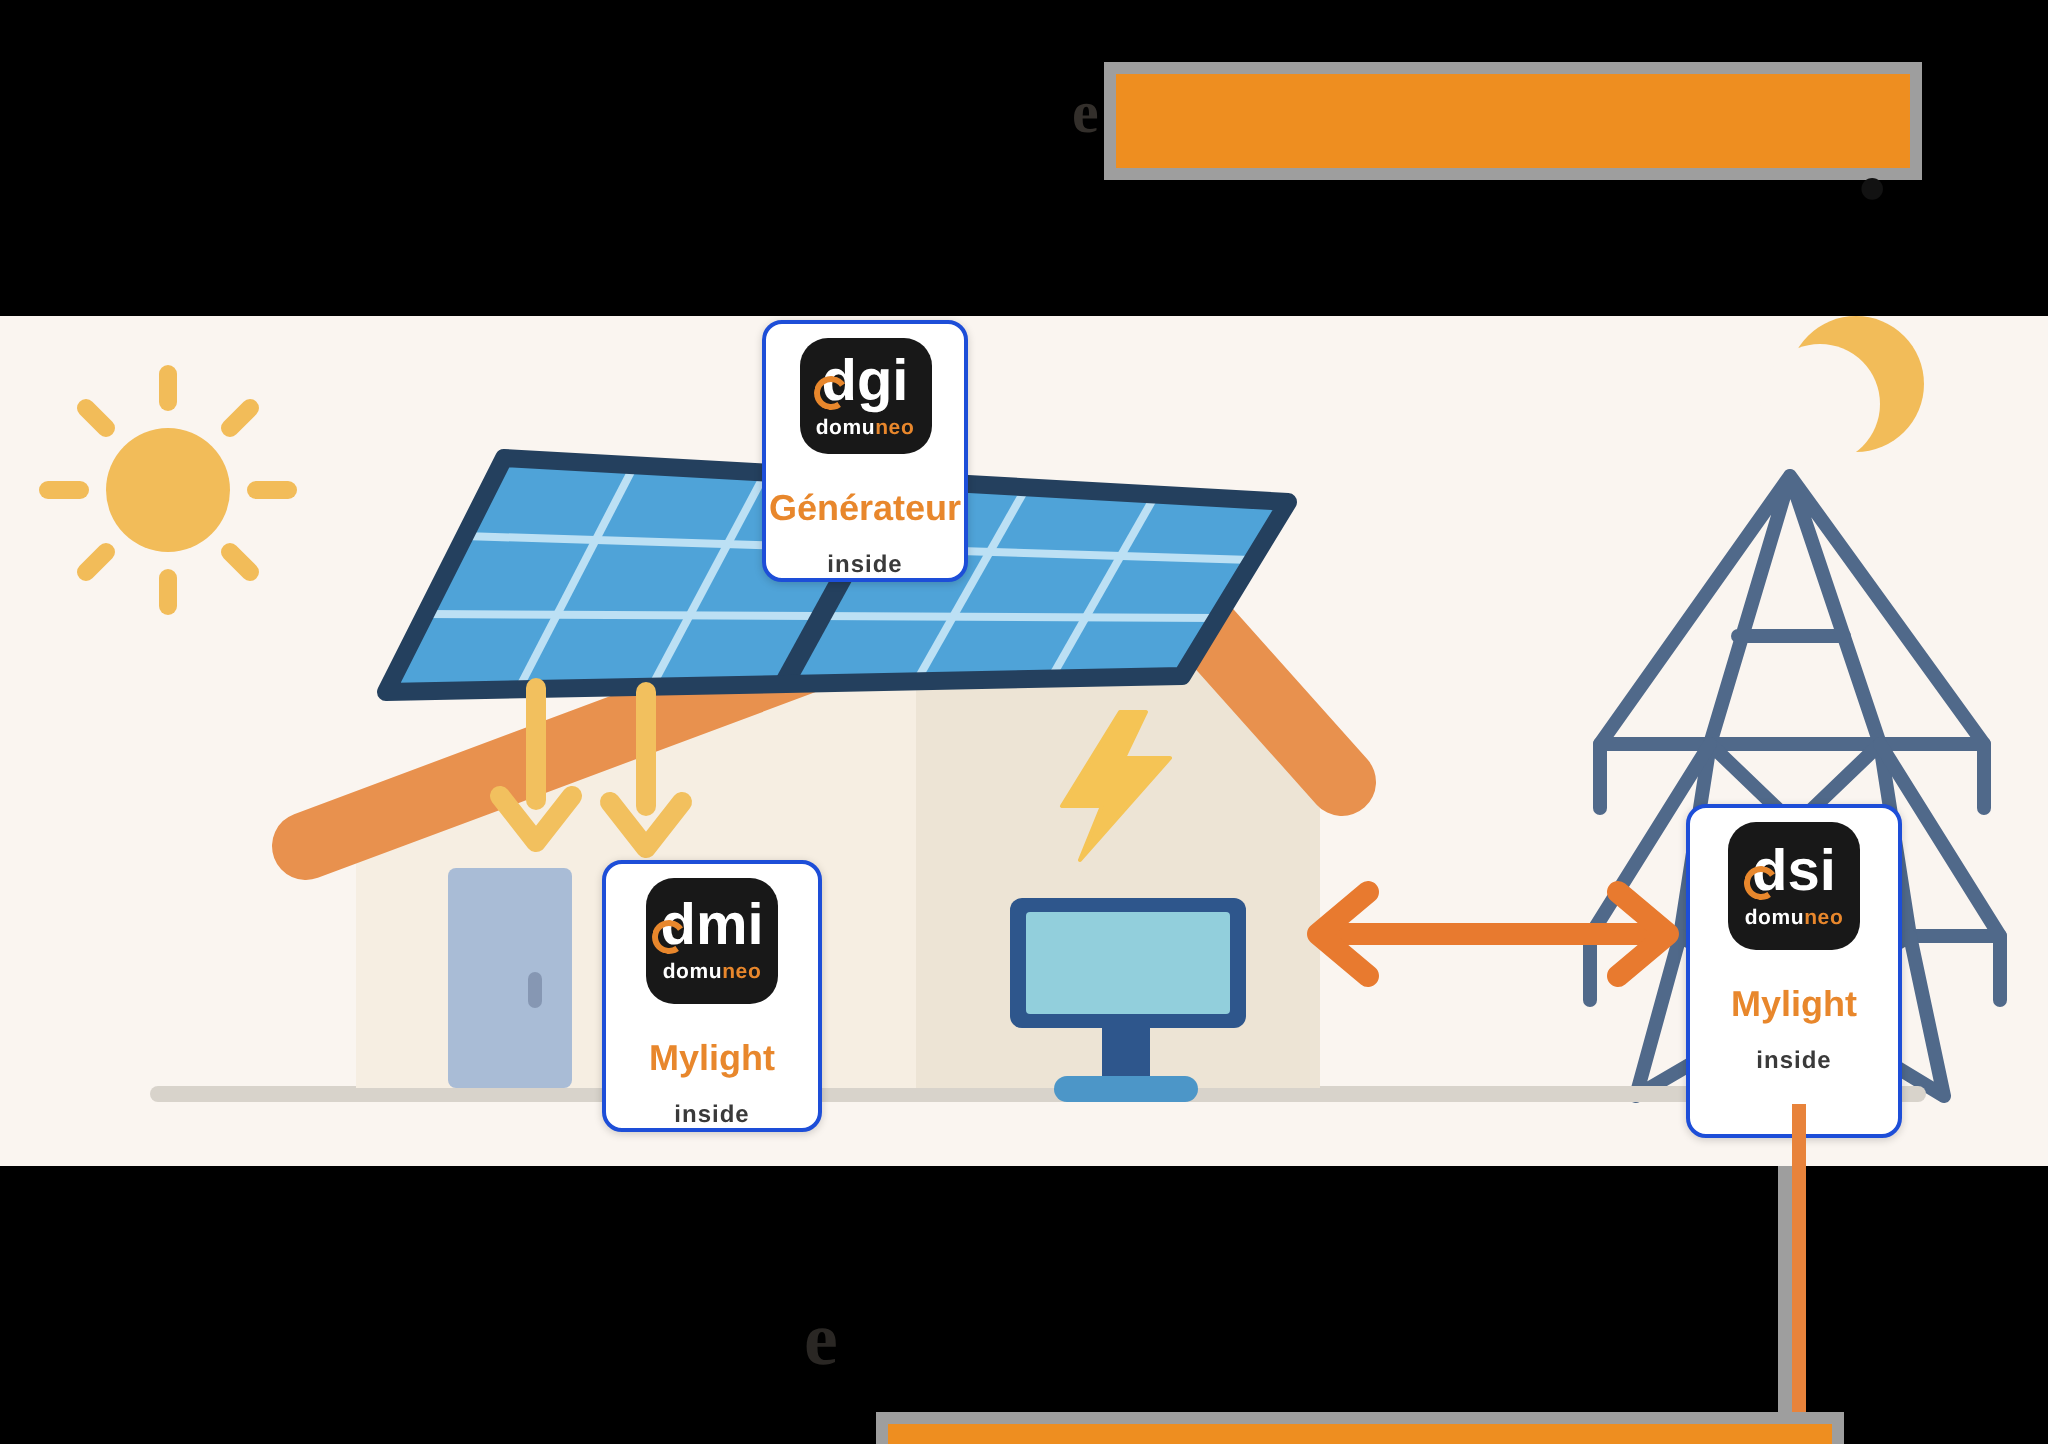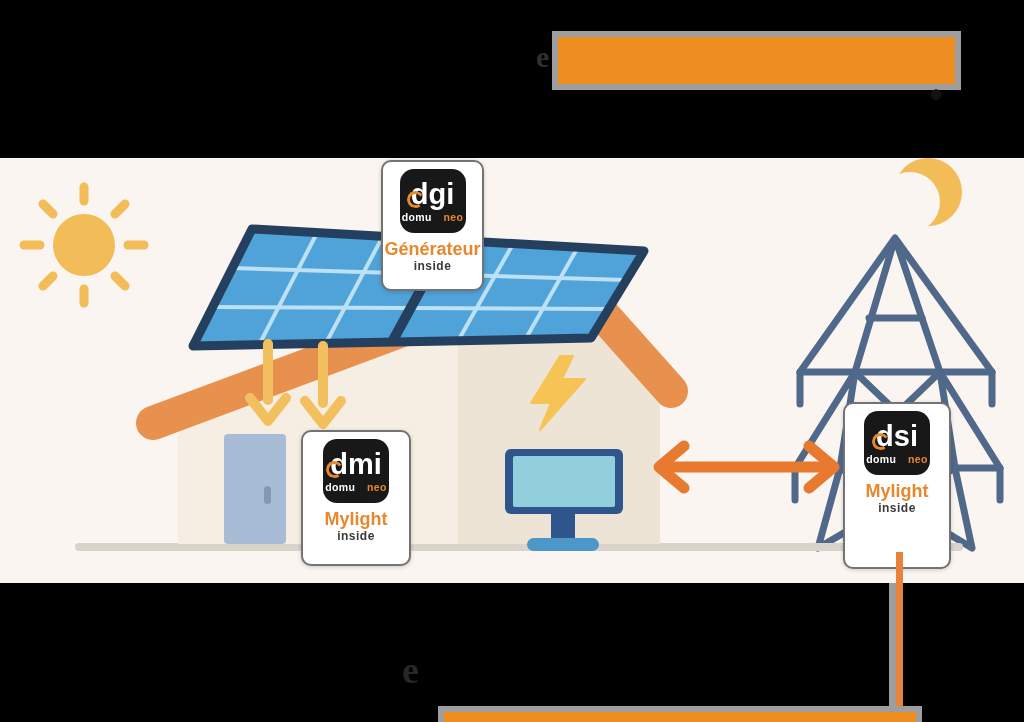--- a/index.html
+++ b/index.html
@@ -20,35 +20,35 @@
   .jour-text{position:absolute;left:11px;top:3px;font-family:"Liberation Serif",serif;
              font-weight:bold;font-size:37px;color:#1C1A18;line-height:1.2;}
   .period{position:absolute;left:368px;top:42px;font-family:"DejaVu Serif",serif;
           font-weight:bold;font-size:58px;line-height:0;color:#121212;}
   
   .conn-orange{position:absolute;left:896px;top:552px;width:7px;height:160px;background:#E8833B;z-index:5;}
   .conn-gray{position:absolute;left:889px;top:583px;width:7px;height:123px;background:#9E9E9E;z-index:5;}
   
   .scene{position:absolute;left:0;top:158px;width:1024px;height:425px;z-index:1;}
   
-  .badge{position:absolute;background:#fff;border:2px solid #737373;border-radius:10px;
+  .badge{position:absolute;background:#fff;border:2px solid #1d4ed8;border-radius:10px;
          box-sizing:border-box;display:flex;flex-direction:column;align-items:center;
-         padding-top:7px;z-index:3;box-shadow:0 1px 4px rgba(0,0,0,.18);}
+         padding-top:7px;z-index:3;box-shadow:0 1px 4px rgba(0,0,0,.18);gap:11px;}
   .badge-dgi{left:381px;top:160px;width:103px;height:131px;}
   .badge-dmi{left:301px;top:430px;width:110px;height:136px;}
   .badge-dsi{left:843px;top:402px;width:108px;height:167px;}
   .tile{background:#181818;border-radius:14px;width:66px;height:64px;display:flex;
         flex-direction:column;align-items:center;justify-content:center;}
   .logo{color:#fff;font-weight:bold;font-size:29px;line-height:1;letter-spacing:0;}
   .logo .d{position:relative;display:inline-block;}
   .logo .d::after{content:"";position:absolute;left:-4px;bottom:1px;width:11px;height:11px;
         border:3.5px solid #E8872C;border-radius:50%;border-top-color:transparent;
         transform:rotate(100deg);}
   .brand{font-size:10.5px;font-weight:bold;color:#fff;letter-spacing:.3px;margin-top:3px;line-height:1;}
-  .brand .neo{color:#E8872C;padding-left:12px;}
+  .brand .neo{color:#E8872C;}
   .product{color:#E8872C;font-size:18px;font-weight:bold;margin-top:6px;line-height:1.15;white-space:nowrap;}
   .inside{color:#3A3A3A;font-size:12px;font-weight:600;line-height:1.1;letter-spacing:.5px;}
 </style>
 </head>
 <body>
 
 <div class="stage">
 
   <div class="band-top"></div>
   <span class="frag frag-top-e">e</span>

